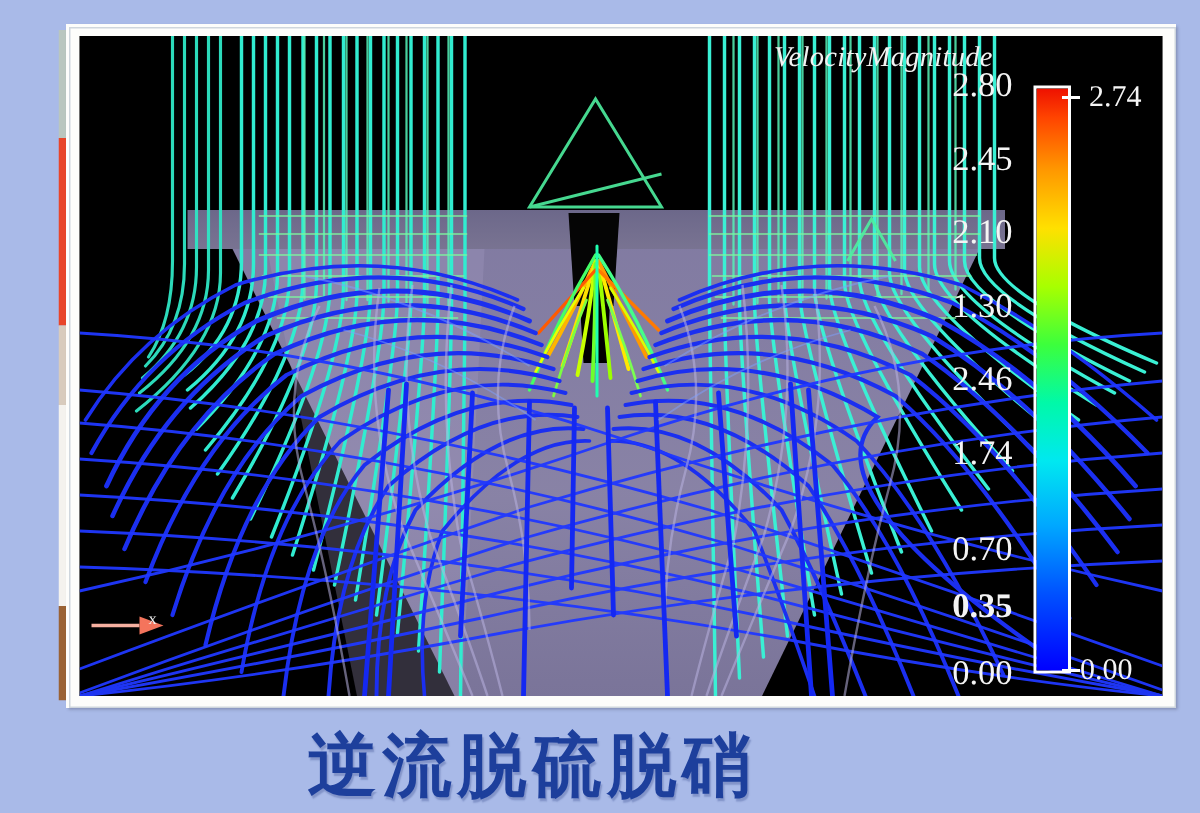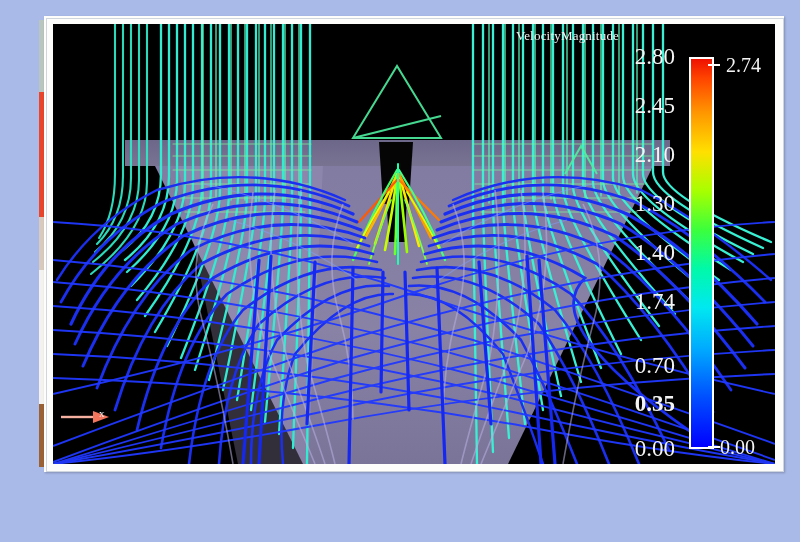--- a/index.html
+++ b/index.html
@@ -73,23 +73,24 @@
     left: 0; top: 0;
     width: 722px; height: 440px;
     pointer-events: none;
   }
   #legend-title {
     position: absolute;
     left: 463px;
     top: 4px;
     color: #f2f2f2;
     font-family: "Liberation Serif", serif;
-    font-size: 13px;
+    font-size: 19px;
     letter-spacing: .2px;
     white-space: nowrap;
+    font-style: italic;
   }
   #colorbar {
     position: absolute;
     left: 636px;
     top: 33px;
     width: 25px;
     height: 392px;
     border: 2px solid #ffffff;
     box-sizing: border-box;
   }
@@ -420,21 +421,21 @@
         <svg id="colorbar-gradient" viewBox="0 0 10 100" preserveAspectRatio="none">
           <rect x="0" y="0" width="10" height="100" fill="url(#cbGrad)"></rect>
         </svg>
       </div>
 
       <div id="cb-ticks">
           <div class="cb-tick-label" style="top: 33px;">2.80</div>
           <div class="cb-tick-label" style="top: 82px;">2.45</div>
           <div class="cb-tick-label" style="top: 131px;">2.10</div>
           <div class="cb-tick-label" style="top: 180px;">1.30</div>
-          <div class="cb-tick-label" style="top: 229px;">1.40</div>
+          <div class="cb-tick-label" style="top: 229px;">2.46</div>
           <div class="cb-tick-label" style="top: 278px;">1.74</div>
           <div class="cb-tick-label" style="top: 327px; margin-top: 15px;">0.70</div>
           <div class="cb-tick-label" style="top: 380px; font-weight: bold;">0.35</div>
           <div class="cb-tick-label" style="top: 425px;">0.00</div>
         </div>
       <div id="cb-ranges">
           <div class="cb-range-tick" style="left: 655px; top: 41px;"></div>
           <div class="cb-range-label" style="left: 673px; top: 41px;">2.74</div>
           <div class="cb-range-tick" style="left: 655px; top: 423px;"></div>
           <div class="cb-range-label" style="left: 667px; top: 423px;">0.00</div>
@@ -443,13 +444,14 @@
 
     <div id="axis-widget">
       <svg width="54" height="22" viewBox="0 0 54 22">
         <line x1="2" y1="11" x2="34" y2="11" stroke="#f6b0a0" stroke-width="2.4"></line>
         <polygon points="34,5 50,11 34,17" fill="#f4745c"></polygon>
       </svg>
       <span id="axis-label-x">x</span>
     </div>
   </div>
 
+  <div id="caption">逆流脱硫脱硝</div>
 </div>
 
 </body></html>

